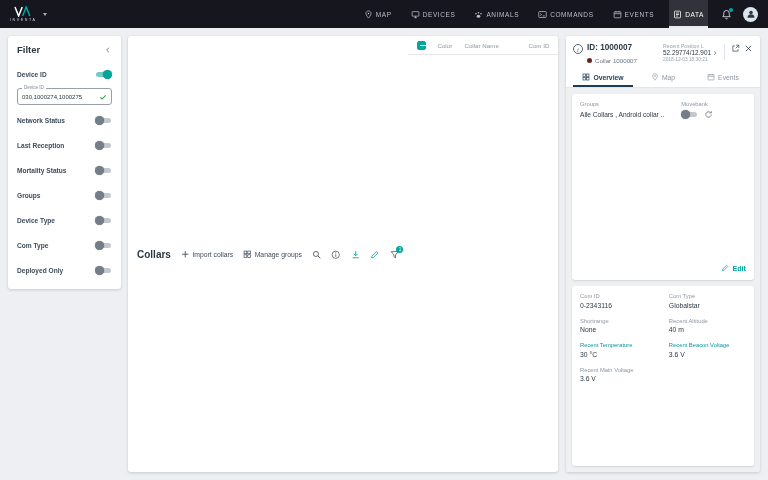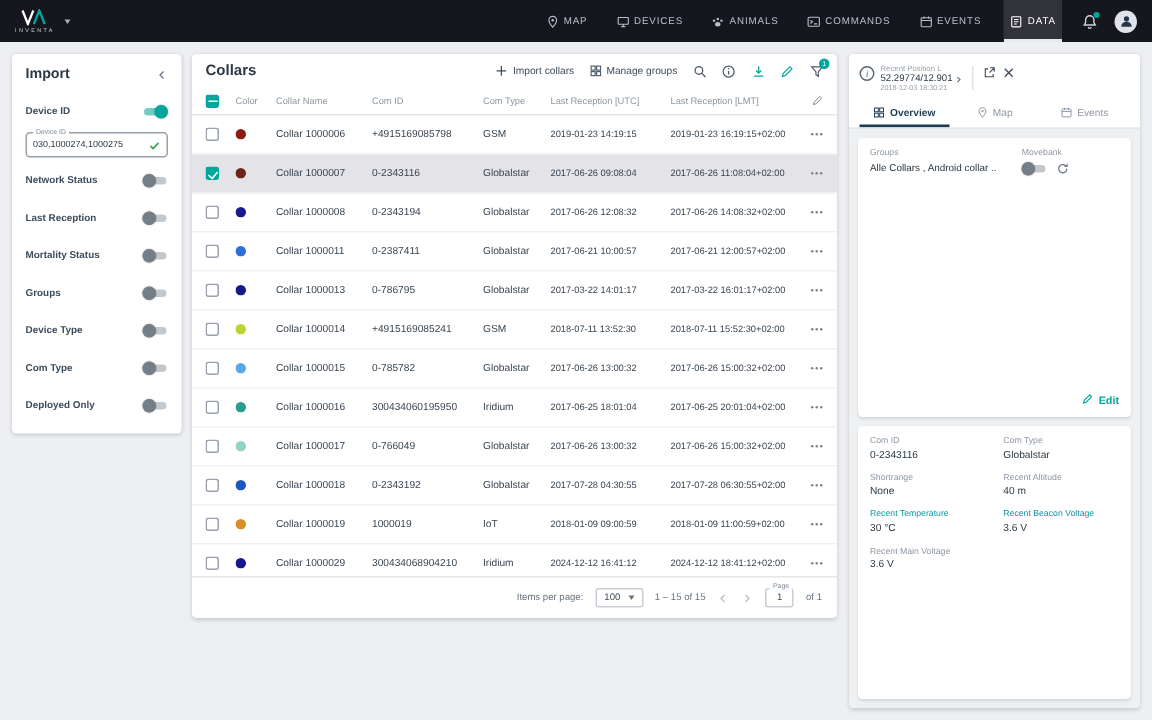--- a/index.html
+++ b/index.html
@@ -37,21 +37,21 @@
   .toggle .track{position:absolute;left:1px;top:2px;width:15px;height:5px;border-radius:3px;background:#c3c8cf}
   .toggle .knob{position:absolute;top:0;left:0;width:9px;height:9px;border-radius:50%;background:#747e89;box-shadow:0 0 1px rgba(0,0,0,.5)}
   .toggle.on .track{background:#6fcdc6}
   .toggle.on .knob{left:8px;background:#00a79d}
   .outlined-input{position:relative;border:1px solid #97a0ab;border-radius:3px;height:17px;margin:1px 0 3px;display:flex;align-items:center;padding:0 4px;gap:2px;background:#fff}
   .ol-label{position:absolute;top:-3px;left:4px;background:#fff;padding:0 2px;font-size:4.6px;color:#7d8794;line-height:1}
   .ol-value{font-size:6px;color:#2b3945;white-space:nowrap;overflow:hidden;flex:1}
   .check-icon{color:#2fa14b;flex:none}
 
   
-  .main-card{position:absolute;left:128px;top:36px;width:430px;height:376px;display:flex;flex-direction:column;overflow:hidden}
+  .main-card{position:absolute;left:128px;top:36px;width:430px;height:436px;display:flex;flex-direction:row;overflow:hidden}
   .main-title-row{display:flex;align-items:center;padding:6px 9px 5px;gap:10px}
   .main-title{font-size:10px;font-weight:bold;color:#2b3945;margin-right:auto}
   .tool-btn{display:flex;align-items:center;gap:3px;font-size:6.8px;color:#3d4c5c;cursor:pointer;white-space:nowrap}
   .tool-btn svg{width:8.5px;height:8.5px}
   .tool-icon{color:#4c5865;position:relative;cursor:pointer}
   .tool-icon svg{width:9.5px;height:9.5px}
   .tool-icon.teal{color:#00a79d}
   .badge{position:absolute;top:-3.5px;right:-4px;background:#00a79d;color:#fff;font-size:4.6px;width:7px;height:7px;border-radius:50%;display:flex;align-items:center;justify-content:center}
   .thead{display:flex;align-items:center;padding:0 9px;height:19px;border-bottom:1px solid #e4e6ea;font-size:6.2px;color:#8d97a3;flex:none}
   .trows{flex:1;overflow:hidden}
@@ -188,21 +188,21 @@
       <svg viewBox="0 0 12 12">
           <circle cx="6" cy="4.2" r="2.1" fill="currentColor"></circle>
           <path d="M1.8 10.6a4.2 4.2 0 0 1 8.4 0z" fill="currentColor"></path>
         </svg>
     </div>
   </div>
 </div>
 
 <div class="filter-card card-shadow">
   <div class="filter-head">
-    <span class="filter-title">Import</span>
+    <span class="filter-title">Filter</span>
     <span class="collapse-icon">
       <svg viewBox="0 0 12 12" width="8" height="8">
           <path d="M7.5 2.5L4 6l3.5 3.5" fill="none" stroke="currentColor" stroke-width="1.3"></path>
         </svg>
     </span>
   </div>
   <div class="filter-row">
     <span class="filter-label">Device ID</span>
     <span class="toggle on">
         <span class="track"></span>
@@ -640,20 +640,27 @@
       <span>1</span>
     </span>
     <span>of 1</span>
   </div>
 </div>
 
 <div class="detail-card card-shadow">
   <div class="dheader">
     <div class="dh-top">
       <span class="info-circle">i</span>
+      <div class="dh-left">
+        <div class="dh-id">ID: 1000007</div>
+        <div class="dh-collar">
+          <span class="dot" id="detail-collar-dot" style="background: rgb(110, 36, 24);"></span>
+          <span>Collar 1000007</span>
+        </div>
+      </div>
       <div class="dh-pos">
         <div class="pos-label">Recent Position L</div>
         <div class="pos-coords">
           <span>52.29774/12.901</span>
           <svg viewBox="0 0 12 12">
               <path d="M4.5 2.5L8 6l-3.5 3.5" fill="none" stroke="currentColor" stroke-width="1.5"></path>
             </svg>
         </div>
         <div class="pos-time">2018-12-03 18:30:21</div>
       </div>

